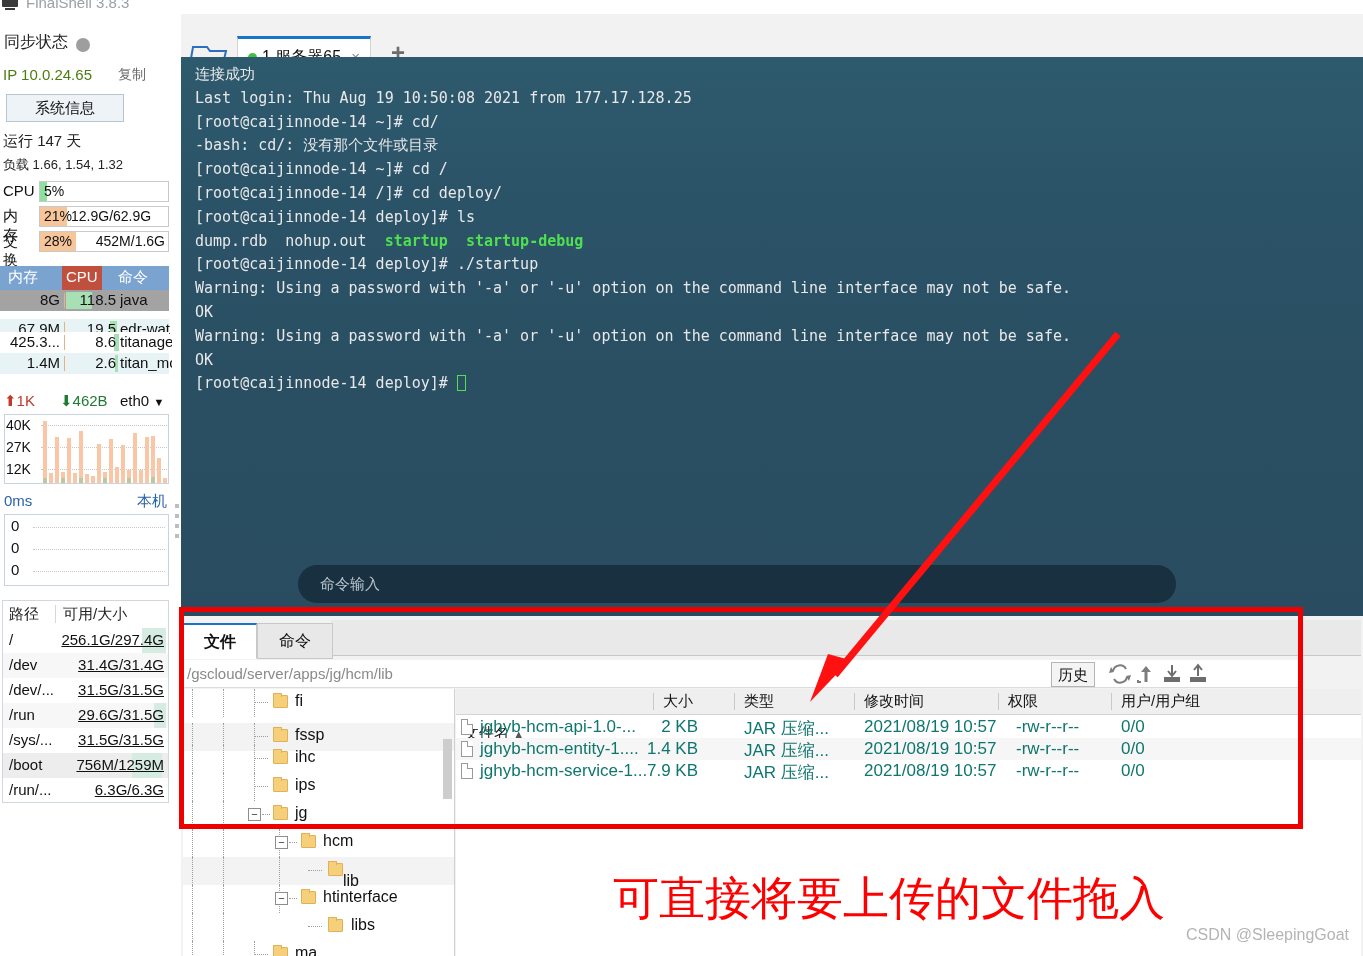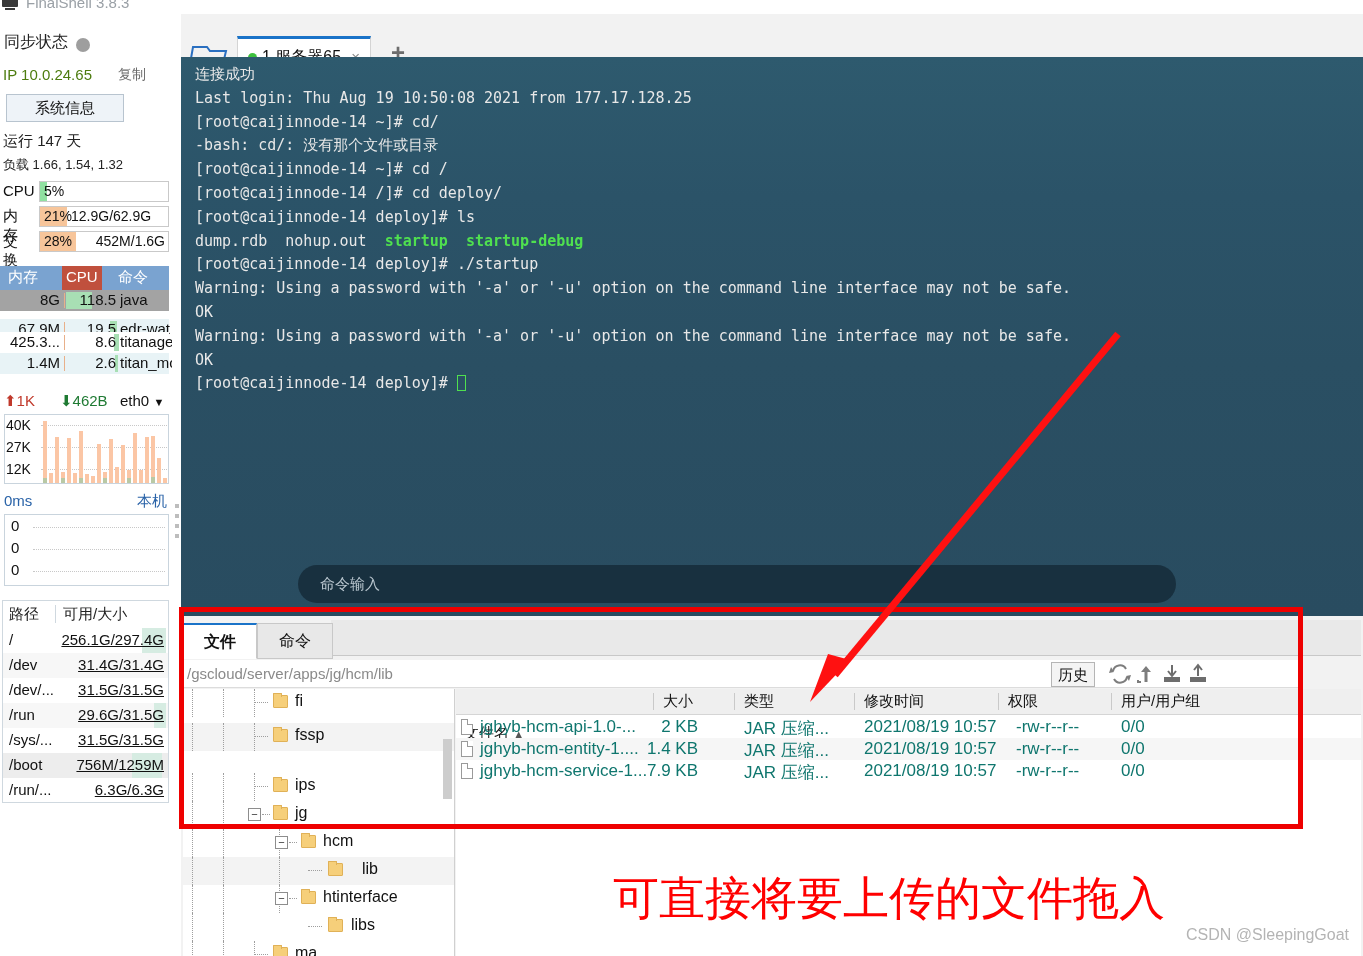--- a/index.html
+++ b/index.html
@@ -524,20 +524,28 @@
           <span class="tlabel" style="left:112px;">fi</span>
         </div>
         <div class="tnode alt" style="top:34px;">
           <span class="vline" style="left:9px;"></span>
             <span class="vline" style="left:40px;"></span>
             <span class="vline" style="left:71px;"></span>
           <span class="elbow" style="left:71px; width:14px;"></span>
           <span class="folder-ico" style="left:90px;"></span>
           <span class="tlabel" style="left:112px;">fssp</span>
         </div>
+        <div class="tnode" style="top:56px;">
+          <span class="vline" style="left:9px;"></span>
+            <span class="vline" style="left:40px;"></span>
+            <span class="vline" style="left:71px;"></span>
+          <span class="elbow" style="left:71px; width:14px;"></span>
+          <span class="folder-ico" style="left:90px;"></span>
+          <span class="tlabel" style="left:112px;">ihc</span>
+        </div>
         <div class="tnode" style="top:84px;">
           <span class="vline" style="left:9px;"></span>
             <span class="vline" style="left:40px;"></span>
             <span class="vline" style="left:71px;"></span>
           <span class="elbow" style="left:71px; width:14px;"></span>
           <span class="folder-ico" style="left:90px;"></span>
           <span class="tlabel" style="left:112px;">ips</span>
         </div>
         <div class="tnode" style="top:112px;">
           <span class="vline" style="left:9px;"></span>
@@ -555,21 +563,21 @@
           <span class="elbow" style="left:106px; width:8px;"></span>
           <span class="folder-ico" style="left:118px;"></span>
           <span class="tlabel" style="left:140px;">hcm</span>
         </div>
         <div class="tnode alt" style="top:168px;">
           <span class="vline" style="left:9px;"></span>
             <span class="vline" style="left:40px;"></span>
             <span class="vline" style="left:96px;"></span>
           <span class="elbow" style="left:125px; width:14px;"></span>
           <span class="folder-ico" style="left:145px;"></span>
-          <span class="tlabel" style="left:179px;">lib</span>
+          <span class="tlabel" style="left:160px;margin-top:12px;">lib</span>
         </div>
         <div class="tnode" style="top:196px;">
           <span class="vline" style="left:9px;"></span>
             <span class="vline" style="left:40px;"></span>
             <span class="vline" style="left:96px;"></span>
           <span class="toggle" style="left:92px;">−</span>
           <span class="elbow" style="left:106px; width:8px;"></span>
           <span class="folder-ico" style="left:118px;"></span>
           <span class="tlabel" style="left:140px;">htinterface</span>
         </div>

